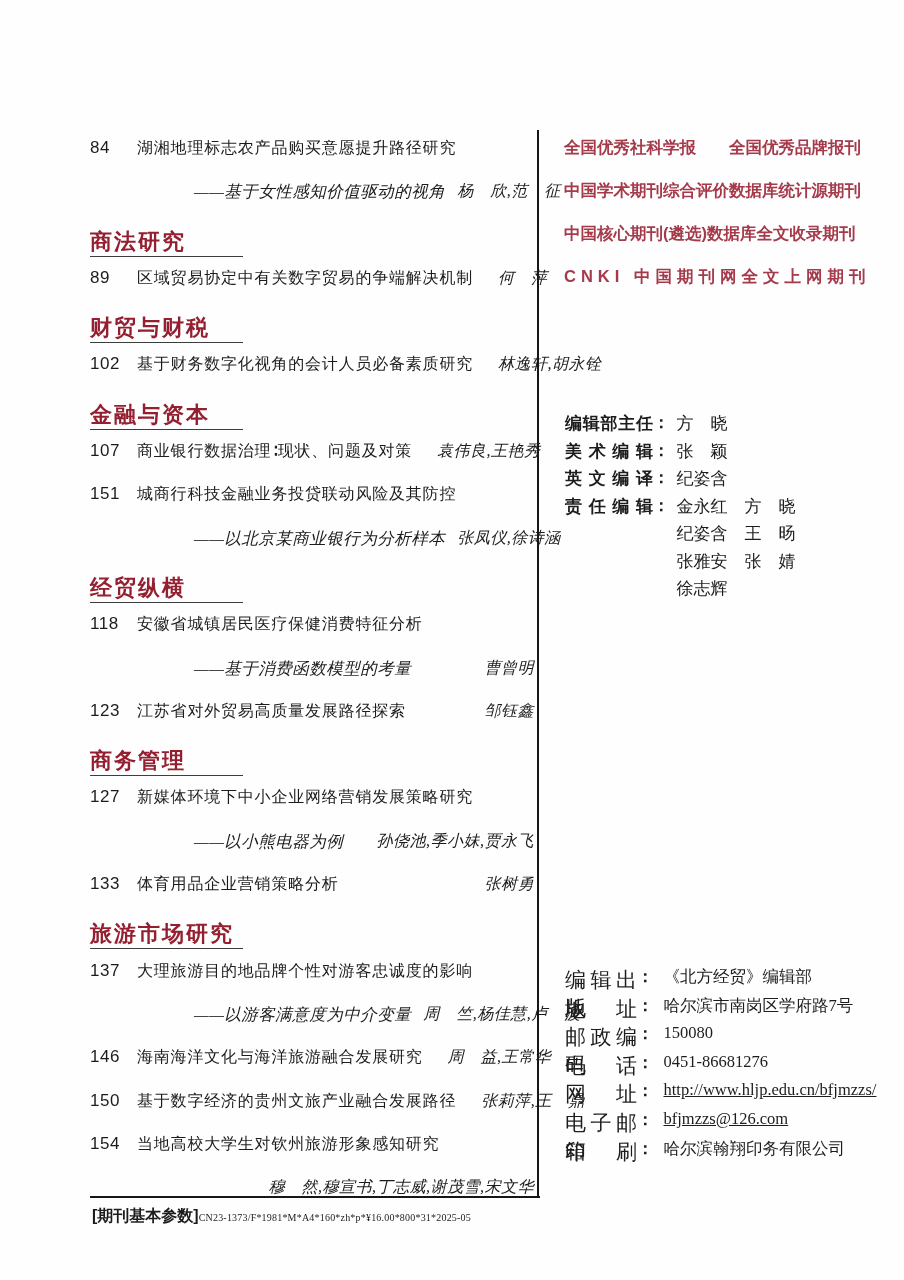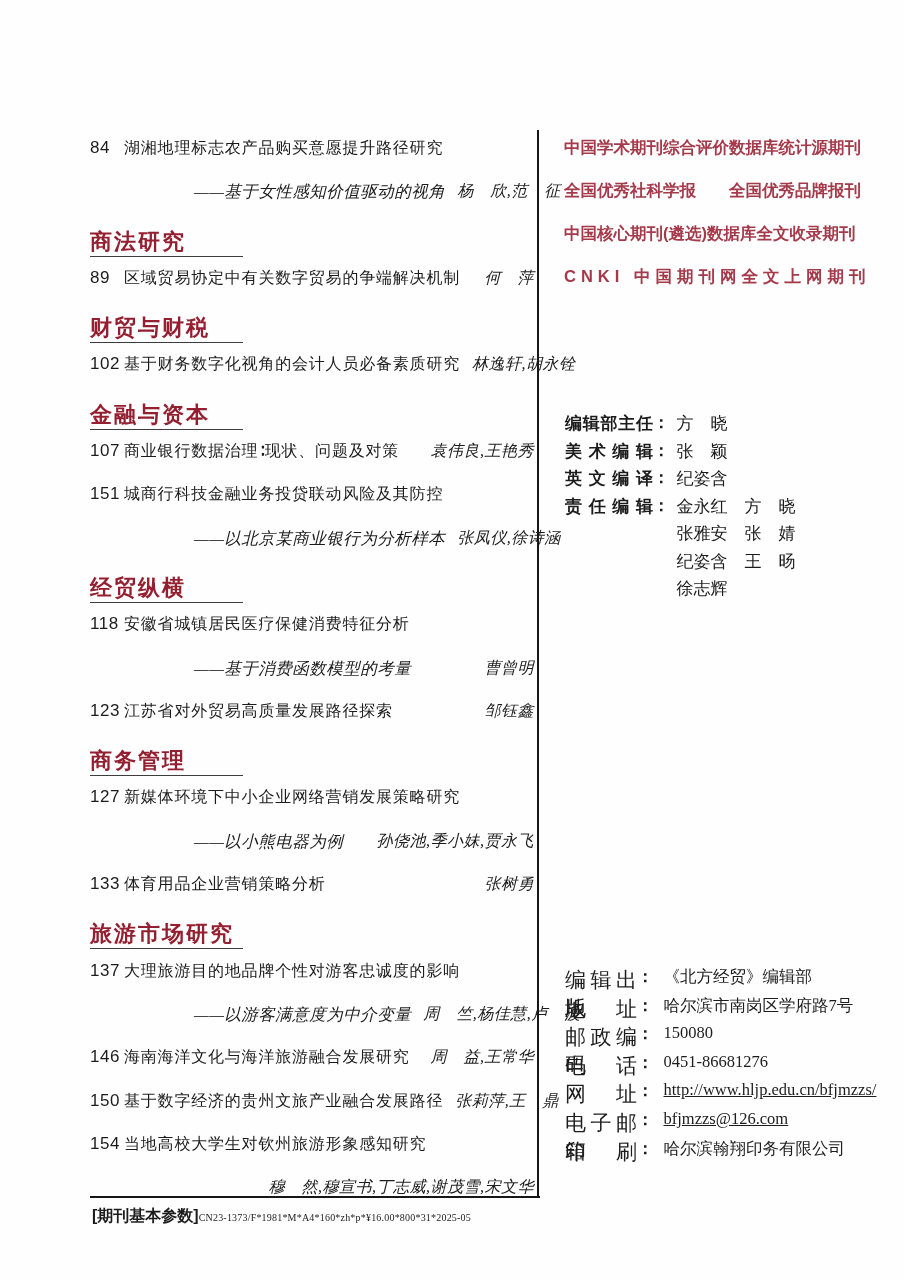--- a/index.html
+++ b/index.html
@@ -9,21 +9,21 @@
   }
   html,body{margin:0;padding:0;background:#e9e9e9;}
   .page{
     position:relative;width:904px;height:1280px;background:#fefefe;
     margin:0 auto;overflow:hidden;
     font-family:"Liberation Serif",serif;color:var(--ink);
   }
   
   #toc{position:absolute;left:90px;top:138px;width:444px;}
   .row{height:43.3px;position:relative;box-sizing:border-box;}
-  .row.entry{display:flex;align-items:flex-start;}
+  .row.entry{display:flex;align-items:flex-start;gap:13px;}
   .num{
     width:34px;flex:0 0 34px;font-family:"Liberation Sans",sans-serif;
     font-size:17px;letter-spacing:.5px;
   }
   .title{
     font-family:"Liberation Sans",sans-serif;font-size:16px;
     letter-spacing:.8px;white-space:nowrap;
   }
   .authors{
     margin-left:auto;font-style:italic;font-size:16px;letter-spacing:.5px;
@@ -168,22 +168,22 @@
     </div>
 
   <div class="v-divider"></div>
   <div class="h-rule"></div>
 
   <div class="params">
     <span class="params-label">[期刊基本参数]</span><span class="params-value">CN23-1373/F*1981*M*A4*160*zh*p*¥16.00*800*31*2025-05</span>
   </div>
 
   <div class="accolades">
+      <div class="accolade-line">全国优秀社科学报　　全国优秀品牌报刊</div>
       <div class="accolade-line">中国学术期刊综合评价数据库统计源期刊</div>
-      <div class="accolade-line">全国优秀社科学报　　全国优秀品牌报刊</div>
       <div class="accolade-line">中国核心期刊(遴选)数据库全文收录期刊</div>
       <div class="accolade-line">CNKI 中国期刊网全文上网期刊</div>
     </div>
   <div class="staff">
       <div class="staff-line">
         <span class="staff-label">编辑部主任</span>
         <span class="staff-colon">：</span>
         <span class="staff-value">方　晓</span>
       </div>
       <div class="staff-line">
@@ -193,34 +193,34 @@
       </div>
       <div class="staff-line">
         <span class="staff-label">英文编译</span>
         <span class="staff-colon">：</span>
         <span class="staff-value">纪姿含</span>
       </div>
       <div class="staff-line">
         <span class="staff-label">责任编辑</span>
         <span class="staff-colon">：</span>
         <span class="staff-value">金永红　方　晓</span>
+      </div>
+      <div class="staff-line">
+        <span class="staff-label"></span>
+        <span class="staff-colon hidden">：</span>
+        <span class="staff-value">纪姿含　王　旸</span>
       </div>
       <div class="staff-line">
         <span class="staff-label"></span>
         <span class="staff-colon hidden">：</span>
         <span class="staff-value">张雅安　张　婧</span>
       </div>
       <div class="staff-line">
         <span class="staff-label"></span>
         <span class="staff-colon hidden">：</span>
-        <span class="staff-value">纪姿含　王　旸</span>
-      </div>
-      <div class="staff-line">
-        <span class="staff-label"></span>
-        <span class="staff-colon hidden">：</span>
         <span class="staff-value">徐志辉</span>
       </div>
     </div>
   <div class="pub">
       <div class="pub-line">
         <span class="pub-label">编辑出版</span>
         <span class="pub-colon">：</span>
         <span class="pub-value">《北方经贸》编辑部</span>
       </div>
       <div class="pub-line">

